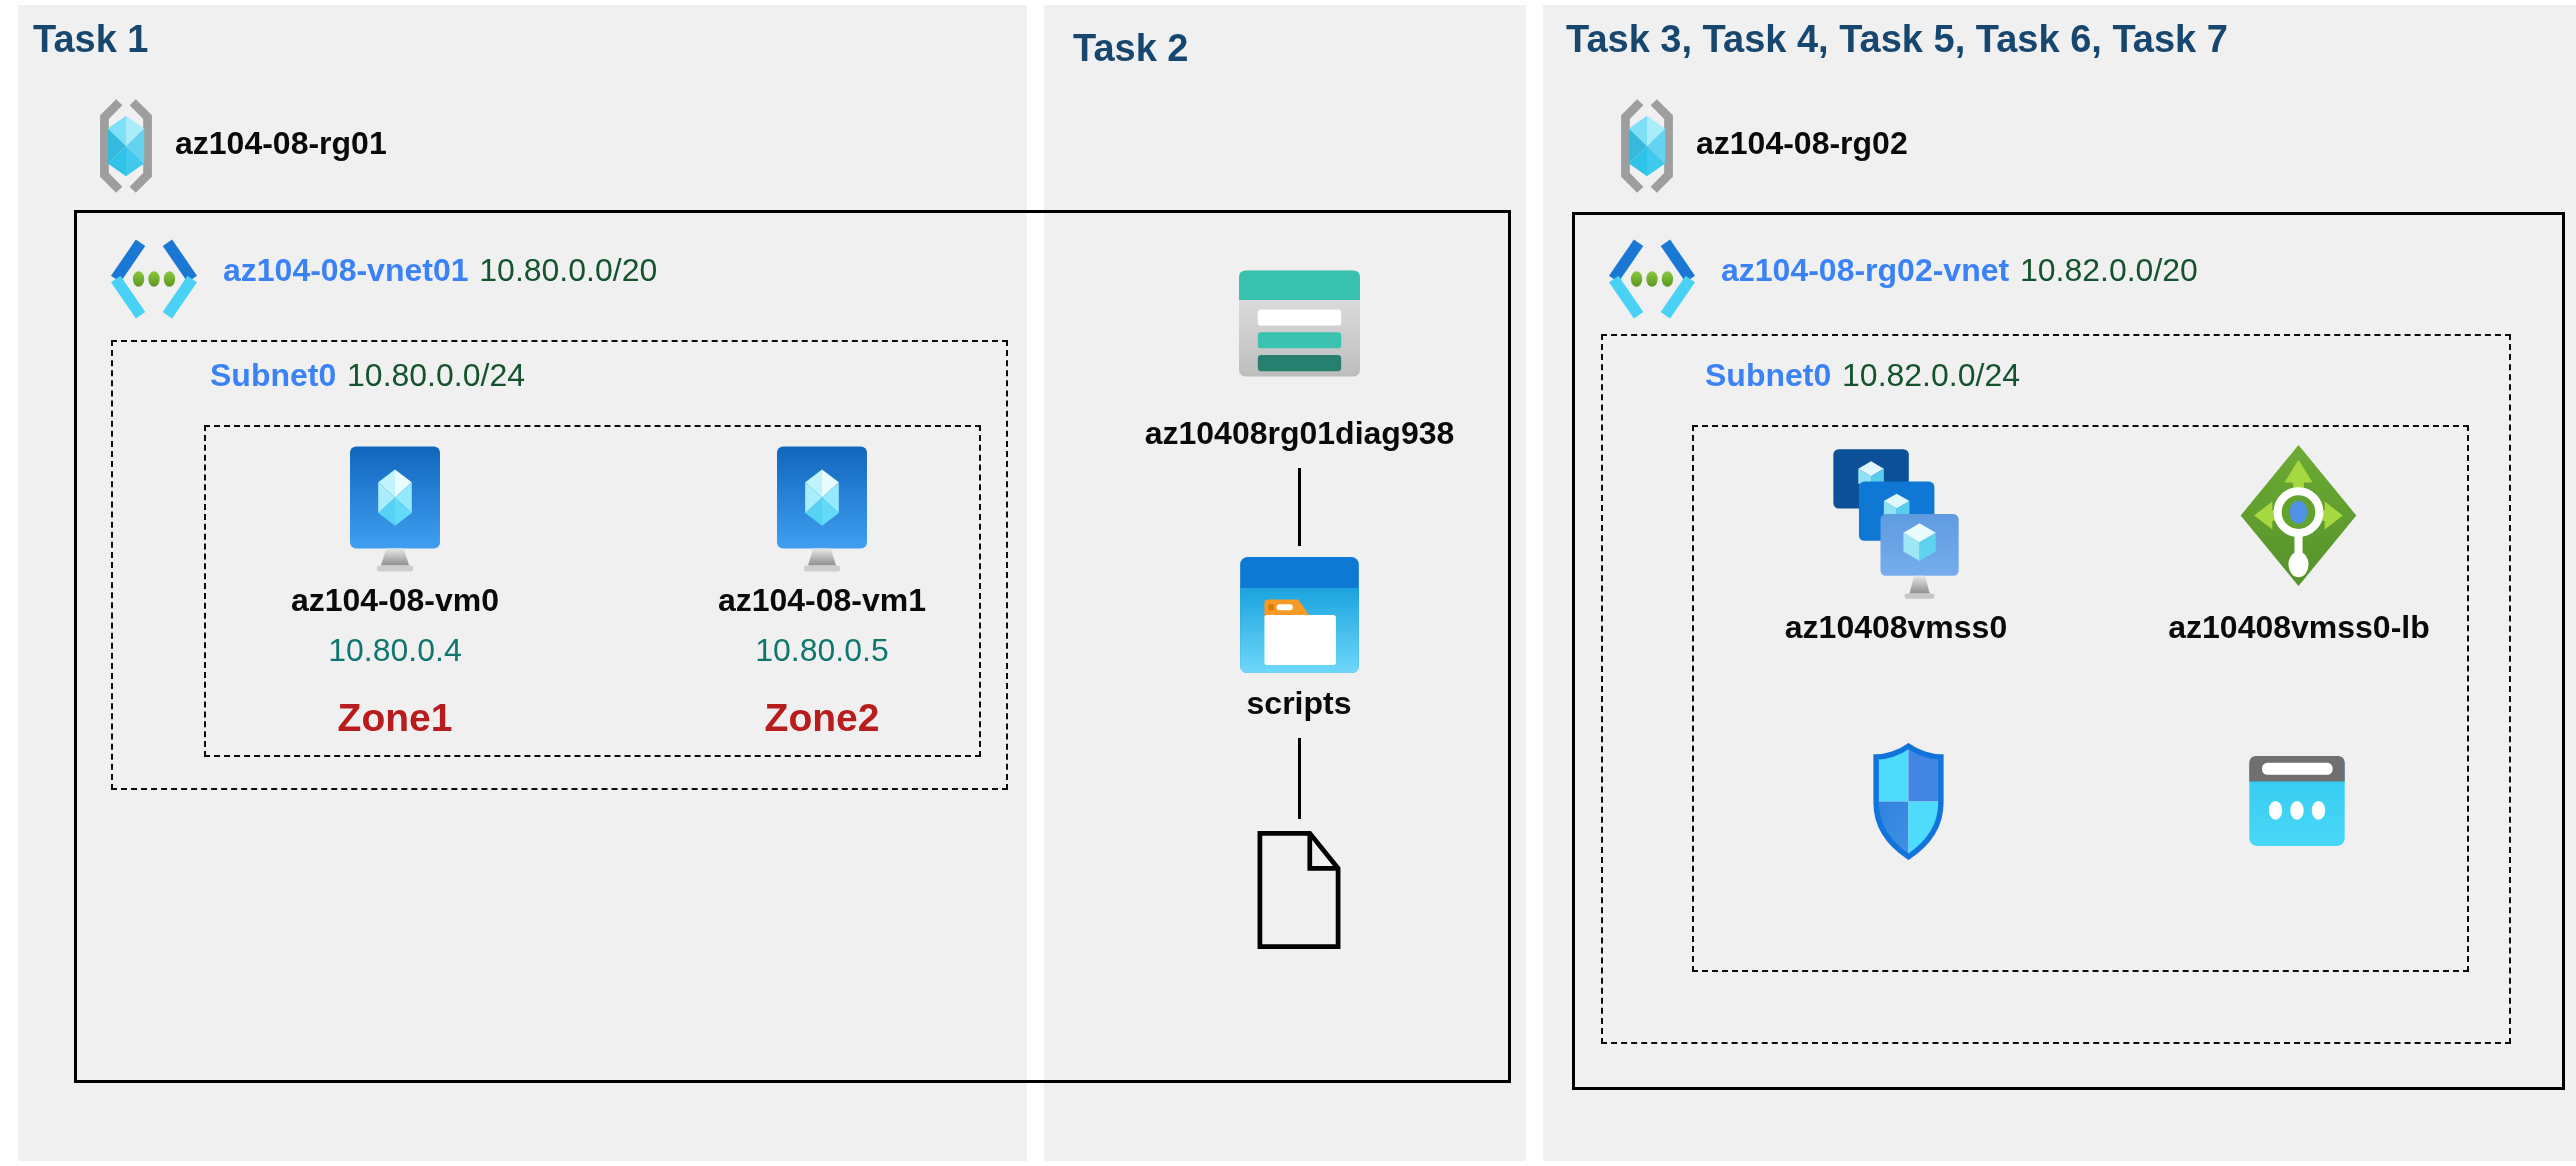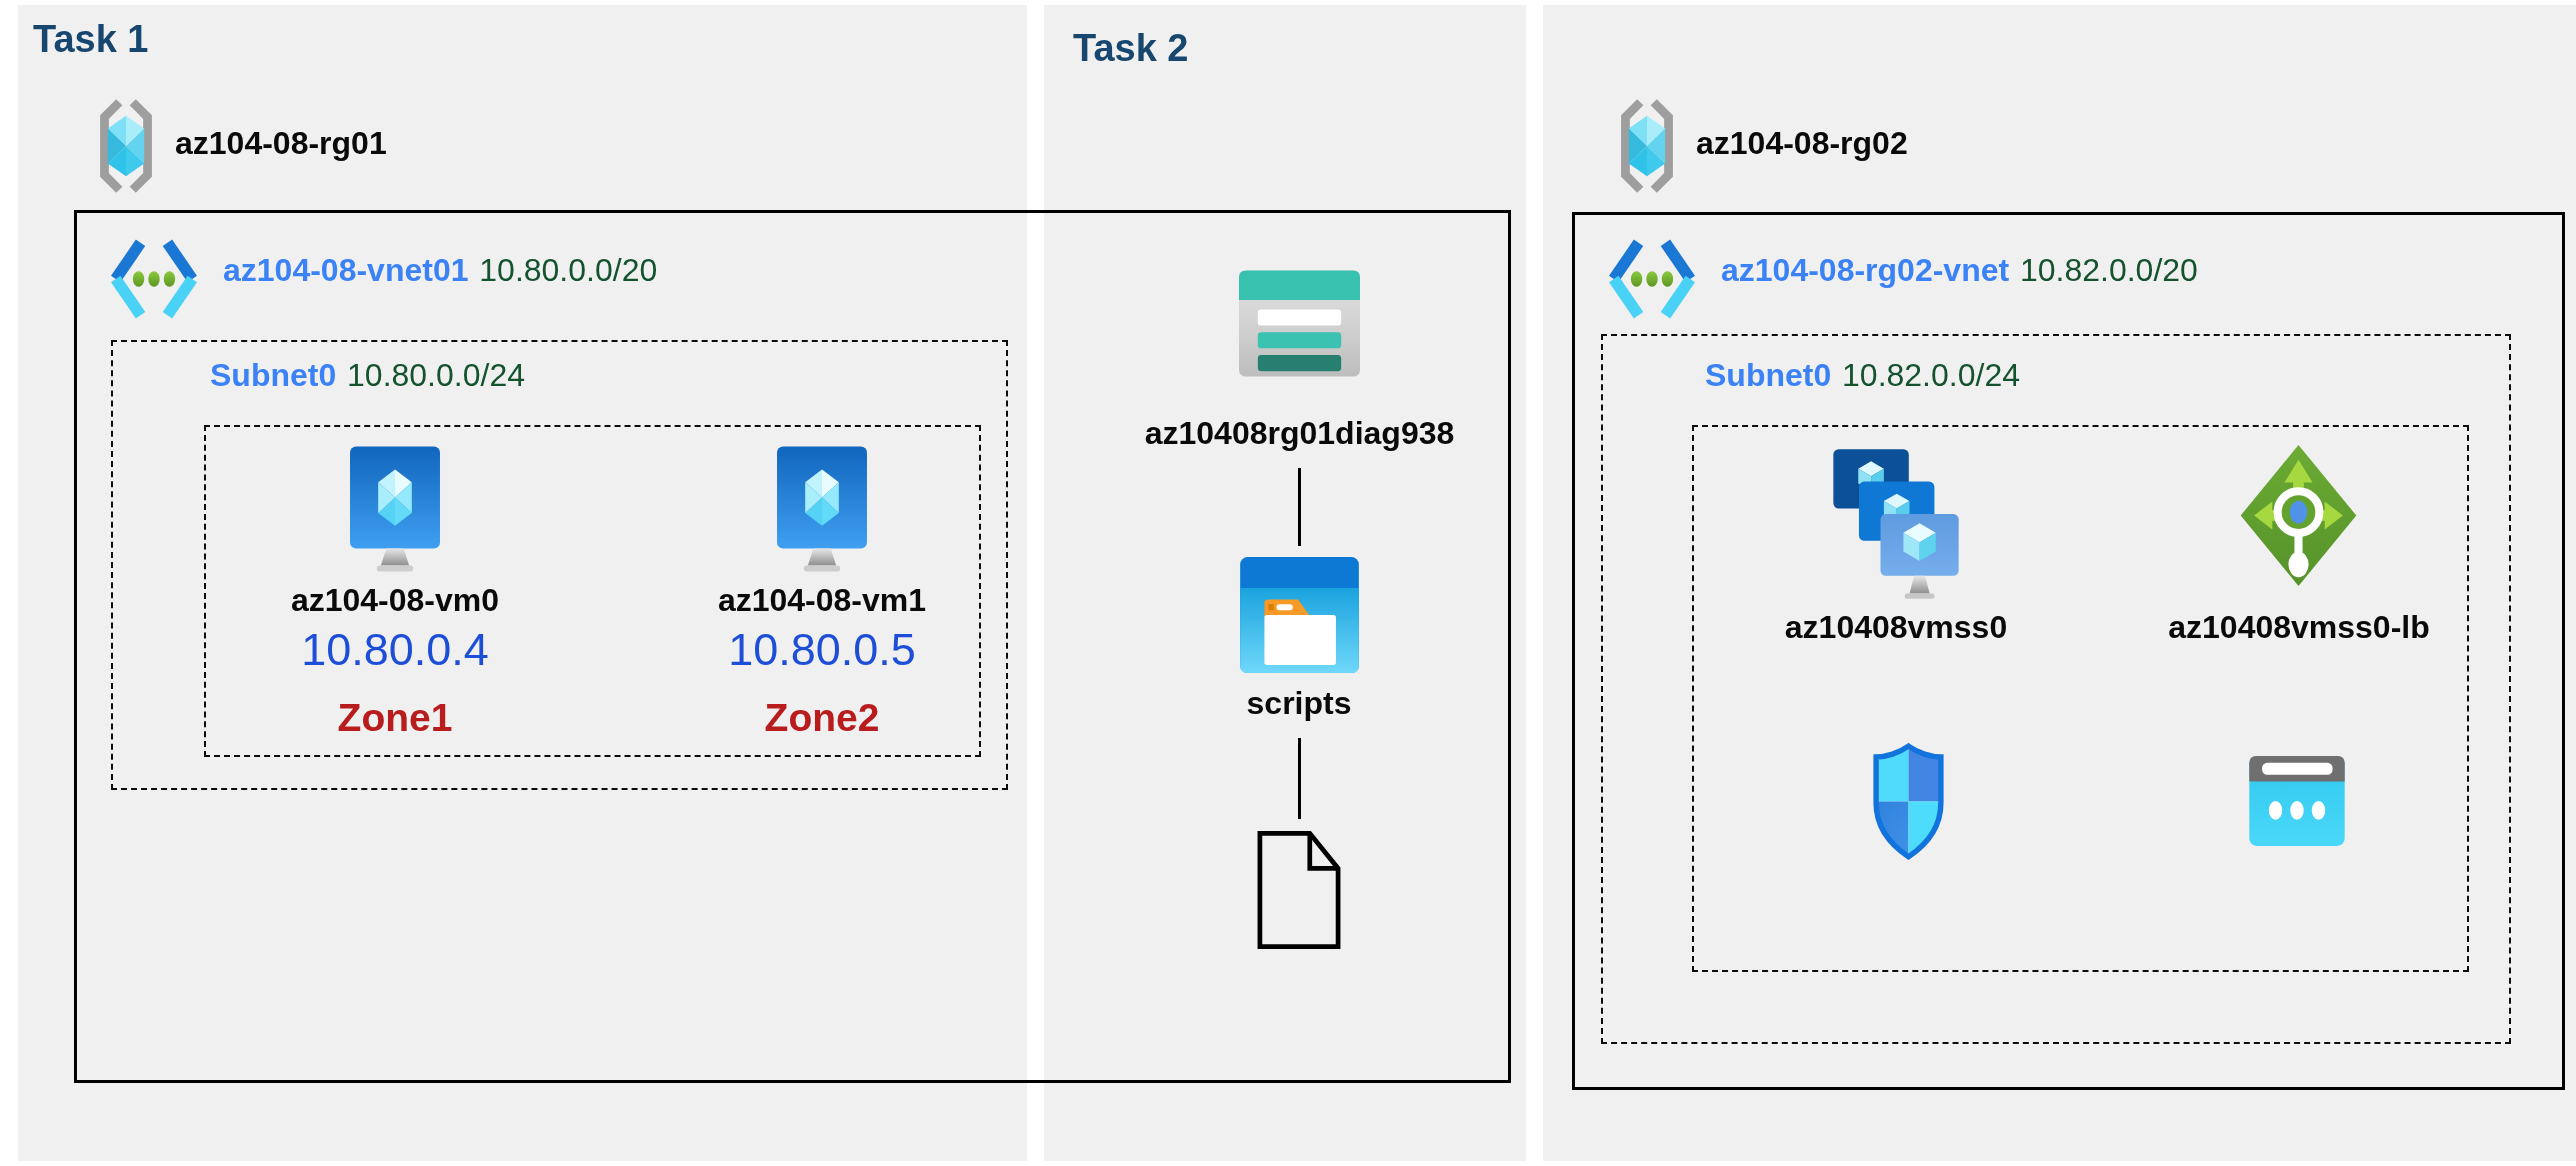--- a/index.html
+++ b/index.html
@@ -16,21 +16,21 @@
     position:absolute;
     font-size:38px;font-weight:700;color:#17476e;
     white-space:nowrap;letter-spacing:0px;
   }
   .box-solid{position:absolute;border:3.4px solid #000;box-sizing:border-box;}
   .box-dashed{position:absolute;border:2.7px dashed #0d0d0d;box-sizing:border-box;}
   .lbl{position:absolute;font-size:32px;font-weight:700;color:#0a0a0a;white-space:nowrap;line-height:44px;}
   .lbl-c{text-align:center;}
   .name{font-weight:700;color:#3b82f6;}
   .cidr{font-weight:400;color:#14532d;margin-left:10.8px;}
-  .ip-text{font-size:45px;font-weight:400;color:#1d4ed8;}
+  .ip-text{font-size:32px;font-weight:400;color:#0f766e;}
   .zone-text{font-size:39px;font-weight:700;color:#b91c1c;}
   .vline{position:absolute;width:2.7px;background:#000;}
   .icon{position:absolute;display:block;}
 </style>
 </head>
 <body>
 
 <div id="canvas">
 
   <svg width="0" height="0" style="position:absolute" aria-hidden="true">
@@ -77,20 +77,21 @@
       </clipPath>
     </defs>
   </svg>
 
   <div class="panel" style="left:5.4px;top:5.4px;width:1009px;height:1156px"></div>
   <div class="panel" style="left:1031px;top:5.4px;width:482px;height:1156px"></div>
   <div class="panel" style="left:1530px;top:5.4px;width:1042px;height:1156px"></div>
 
   <div class="task-header" style="left:20px;top:17.5px">Task 1</div>
   <div class="task-header" style="left:1060px;top:27px">Task 2</div>
+  <div class="task-header" style="left:1553px;top:17.5px">Task 3, Task 4, Task 5, Task 6, Task 7</div>
 
   <div class="box-solid" style="left:61px;top:210px;width:1437px;height:873px"></div>
 
   <svg class="icon" style="left:78px;top:98px" width="70" height="96" viewBox="0 0 104 142">
     <polyline points="42,6 20,28 20,114 42,136" fill="none" stroke="#9e9e9e" stroke-width="13"></polyline>
     <polyline points="62,6 84,28 84,114 62,136" fill="none" stroke="#9e9e9e" stroke-width="13"></polyline>
     <polygon points="25,45 52,26 52,71" fill="#7de0f6"></polygon>
     <polygon points="52,26 79,45 52,71" fill="#a9edfb"></polygon>
     <polygon points="79,45 79,97 52,71" fill="#63d3ef"></polygon>
     <polygon points="79,97 52,116 52,71" fill="#3fc9ec"></polygon>

